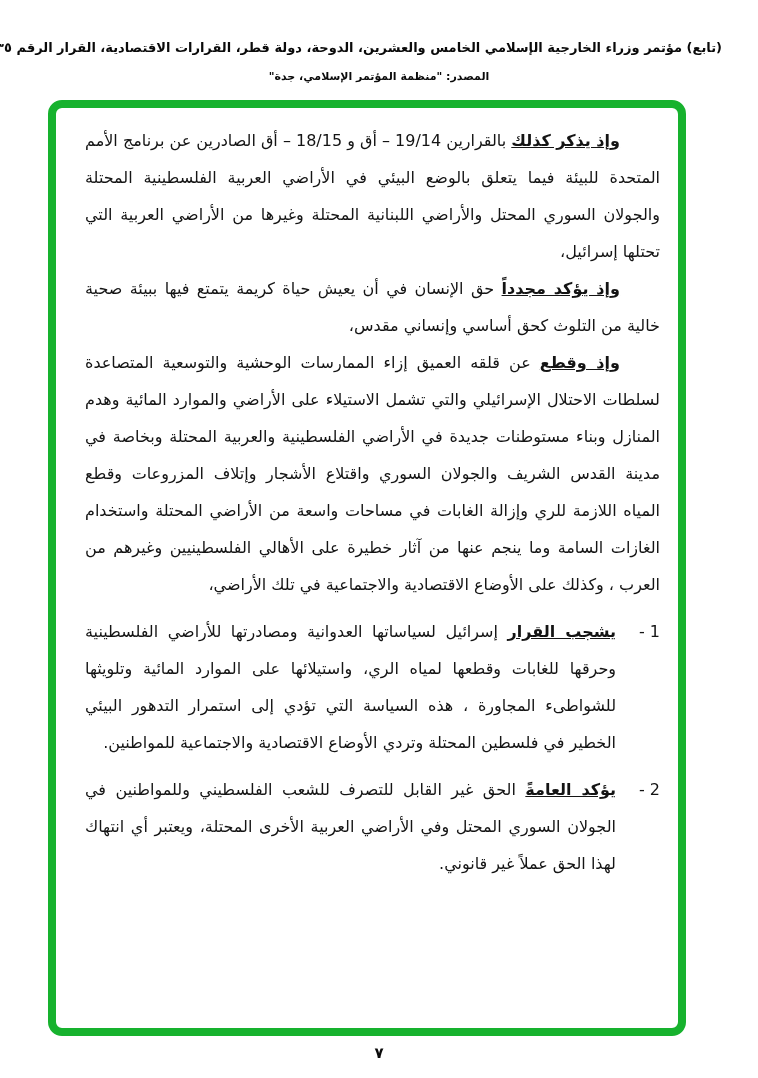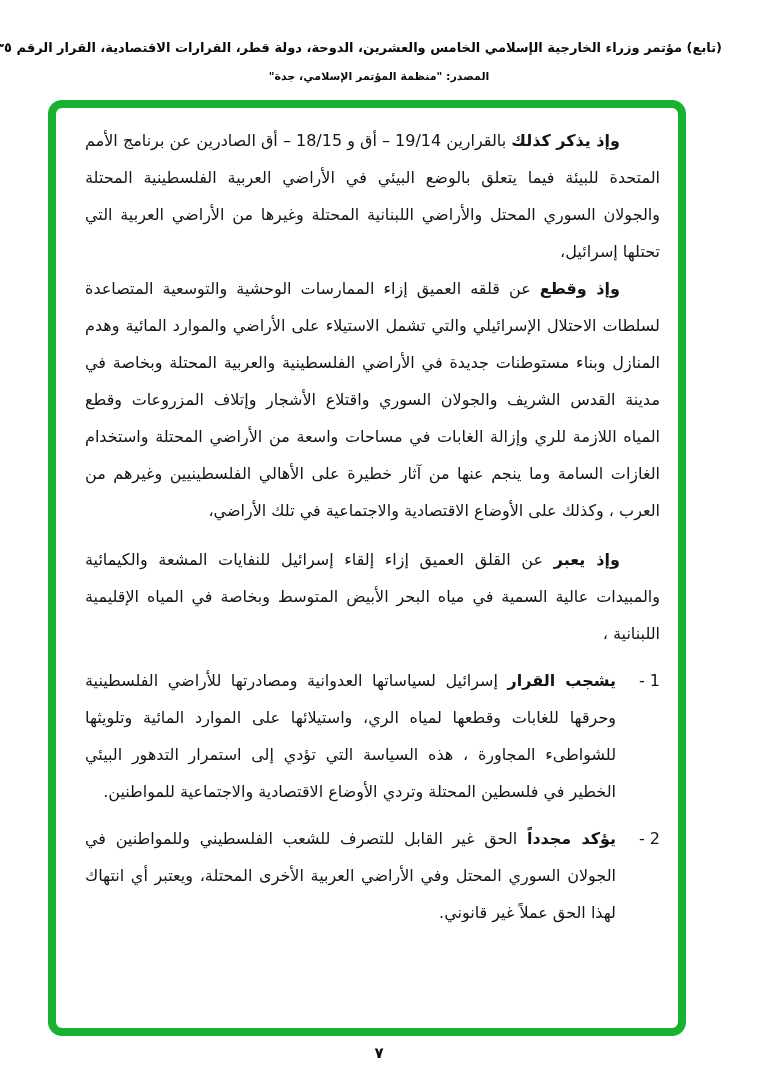--- a/index.html
+++ b/index.html
@@ -62,21 +62,21 @@
     line-height: 37px;
     text-align: justify;
     text-align-last: right;
     color: #141414;
   }
   p.para {
     margin: 0;
     text-indent: 40px;
   }
   p.para.gap { margin-top: 12px; }
-  .lead { font-weight: bold; }
+  .lead { font-weight: bold; text-decoration: underline; }
   
   .item {
     display: flex;
     direction: rtl;
     margin-top: 10px;
   }
   .item .num {
     flex: 0 0 44px;
     font-weight: normal;
     white-space: nowrap;
@@ -107,37 +107,37 @@
 
   <div class="hdr2">المصدر: "منظمة المؤتمر الإسلامي، جدة"</div>
 
   <div class="frame">
     <div class="content">
 
       <p class="para"><span class="lead">وإذ يذكر كذلك</span>
          <span>بالقرارين 19/14 – أق و 18/15 – أق الصادرين عن برنامج الأمم المتحدة للبيئة فيما يتعلق بالوضع البيئي في الأراضي العربية الفلسطينية المحتلة والجولان السوري المحتل والأراضي اللبنانية المحتلة وغيرها من الأراضي العربية التي تحتلها إسرائيل،</span></p>
 
 
+      <p class="para"><span class="lead">وإذ يؤكد مجدداً</span>
+         <span>حق الإنسان في أن يعيش حياة كريمة يتمتع فيها ببيئة صحية خالية من التلوث كحق أساسي وإنساني مقدس،</span></p>
 
       <p class="para"><span class="lead">وإذ وقطع</span>
          <span>عن قلقه العميق إزاء الممارسات الوحشية والتوسعية المتصاعدة لسلطات الاحتلال الإسرائيلي والتي تشمل الاستيلاء على الأراضي والموارد المائية وهدم المنازل وبناء مستوطنات جديدة في الأراضي الفلسطينية والعربية المحتلة وبخاصة في مدينة القدس الشريف والجولان السوري واقتلاع الأشجار وإتلاف المزروعات وقطع المياه اللازمة للري وإزالة الغابات في مساحات واسعة من الأراضي المحتلة واستخدام الغازات السامة وما ينجم عنها من آثار خطيرة على الأهالي الفلسطينيين وغيرهم من العرب ، وكذلك على الأوضاع الاقتصادية والاجتماعية في تلك الأراضي،</span></p>
 
-      <p class="para gap"><span class="lead">وإذ يعبر</span>
-         <span>عن القلق العميق إزاء إلقاء إسرائيل للنفايات المشعة والكيمائية والمبيدات عالية السمية في مياه البحر الأبيض المتوسط وبخاصة في المياه الإقليمية اللبنانية ،</span></p>
 
 
       <div class="item">
         <span class="num">1 -</span>
         <span class="itext"><span class="lead">يشجب القرار</span>
               <span>إسرائيل لسياساتها العدوانية ومصادرتها للأراضي الفلسطينية وحرقها للغابات وقطعها لمياه الري، واستيلائها على الموارد المائية وتلويثها للشواطىء المجاورة ، هذه السياسة التي تؤدي إلى استمرار التدهور البيئي الخطير في فلسطين المحتلة وتردي الأوضاع الاقتصادية والاجتماعية للمواطنين.</span></span>
       </div>
 
       <div class="item">
         <span class="num">2 -</span>
-        <span class="itext"><span class="lead">يؤكد مجدداً</span>
+        <span class="itext"><span class="lead">يؤكد العامةً</span>
               <span>الحق غير القابل للتصرف للشعب الفلسطيني وللمواطنين في الجولان السوري المحتل وفي الأراضي العربية الأخرى المحتلة، ويعتبر أي انتهاك لهذا الحق عملاً غير قانوني.</span></span>
       </div>
 
     </div>
   </div>
 
   <div class="pageno">٧</div>
 
 </div>
 

